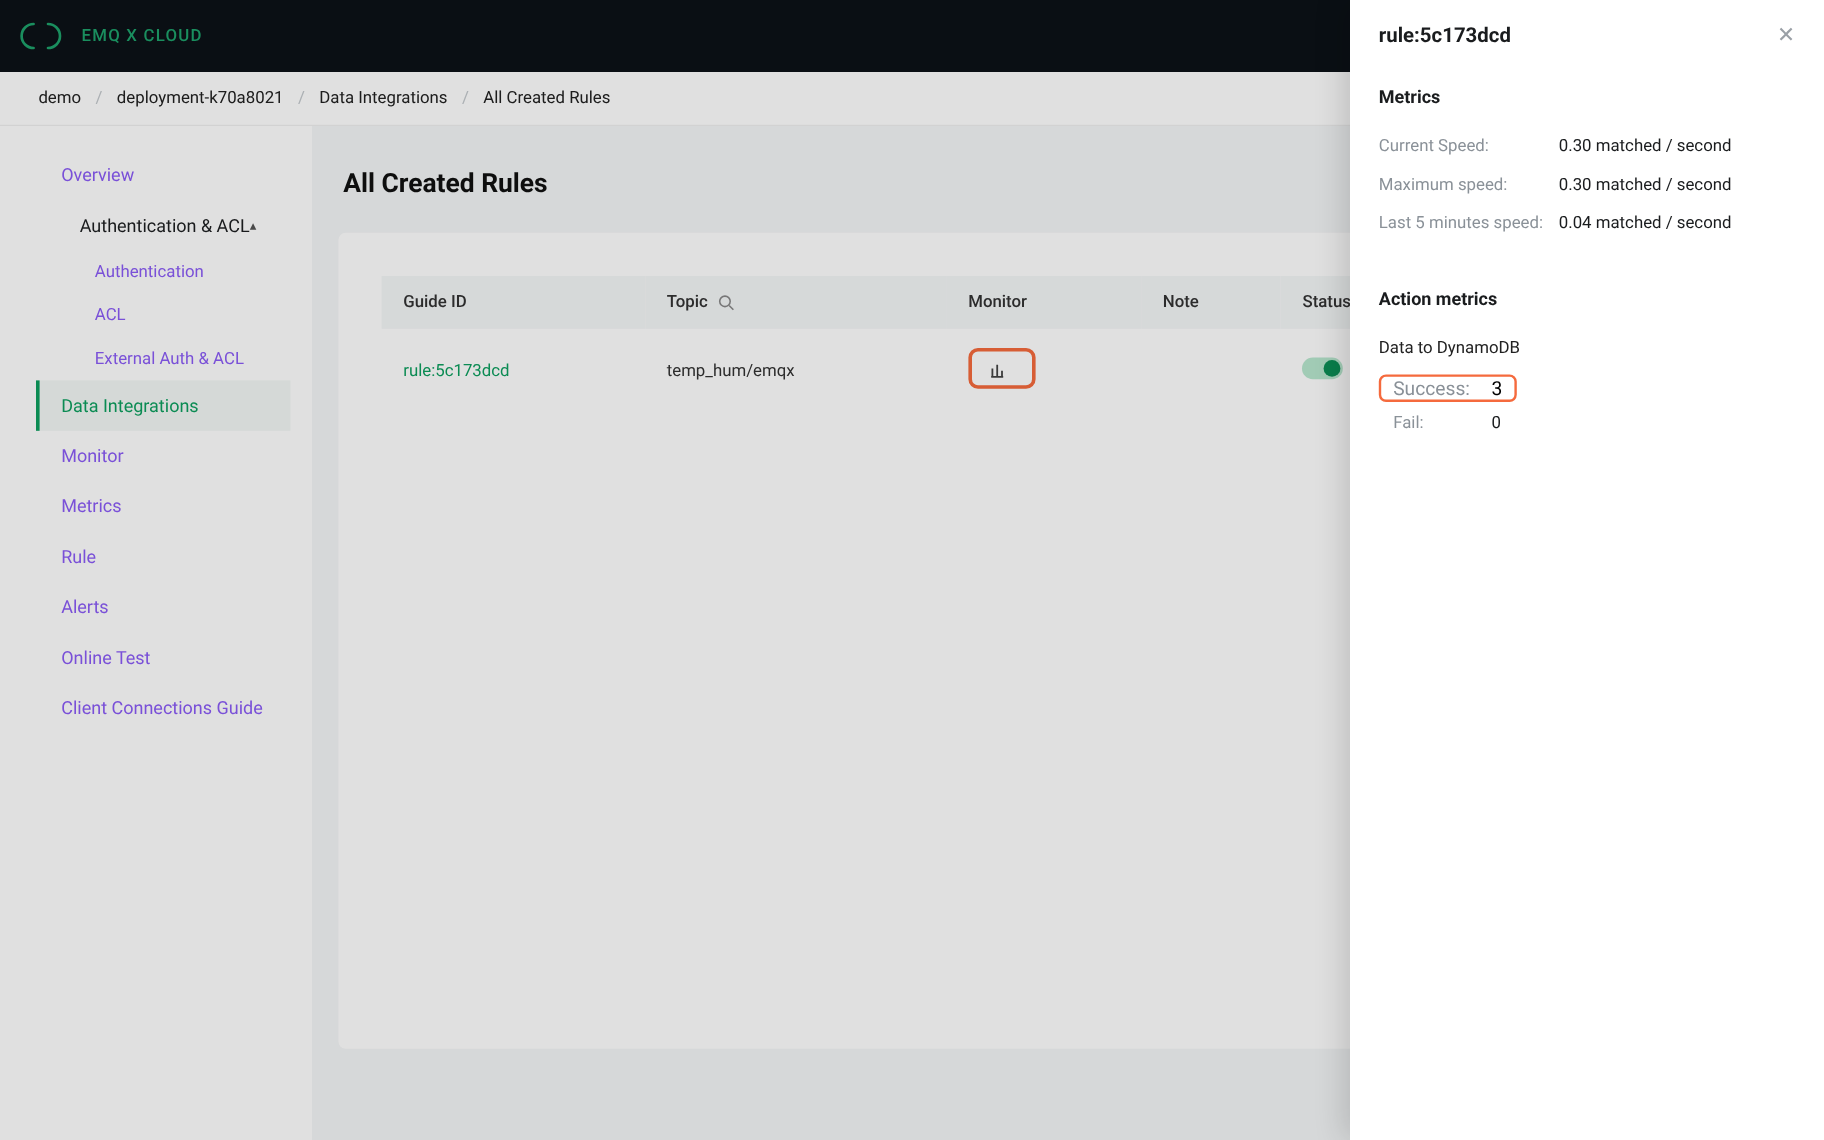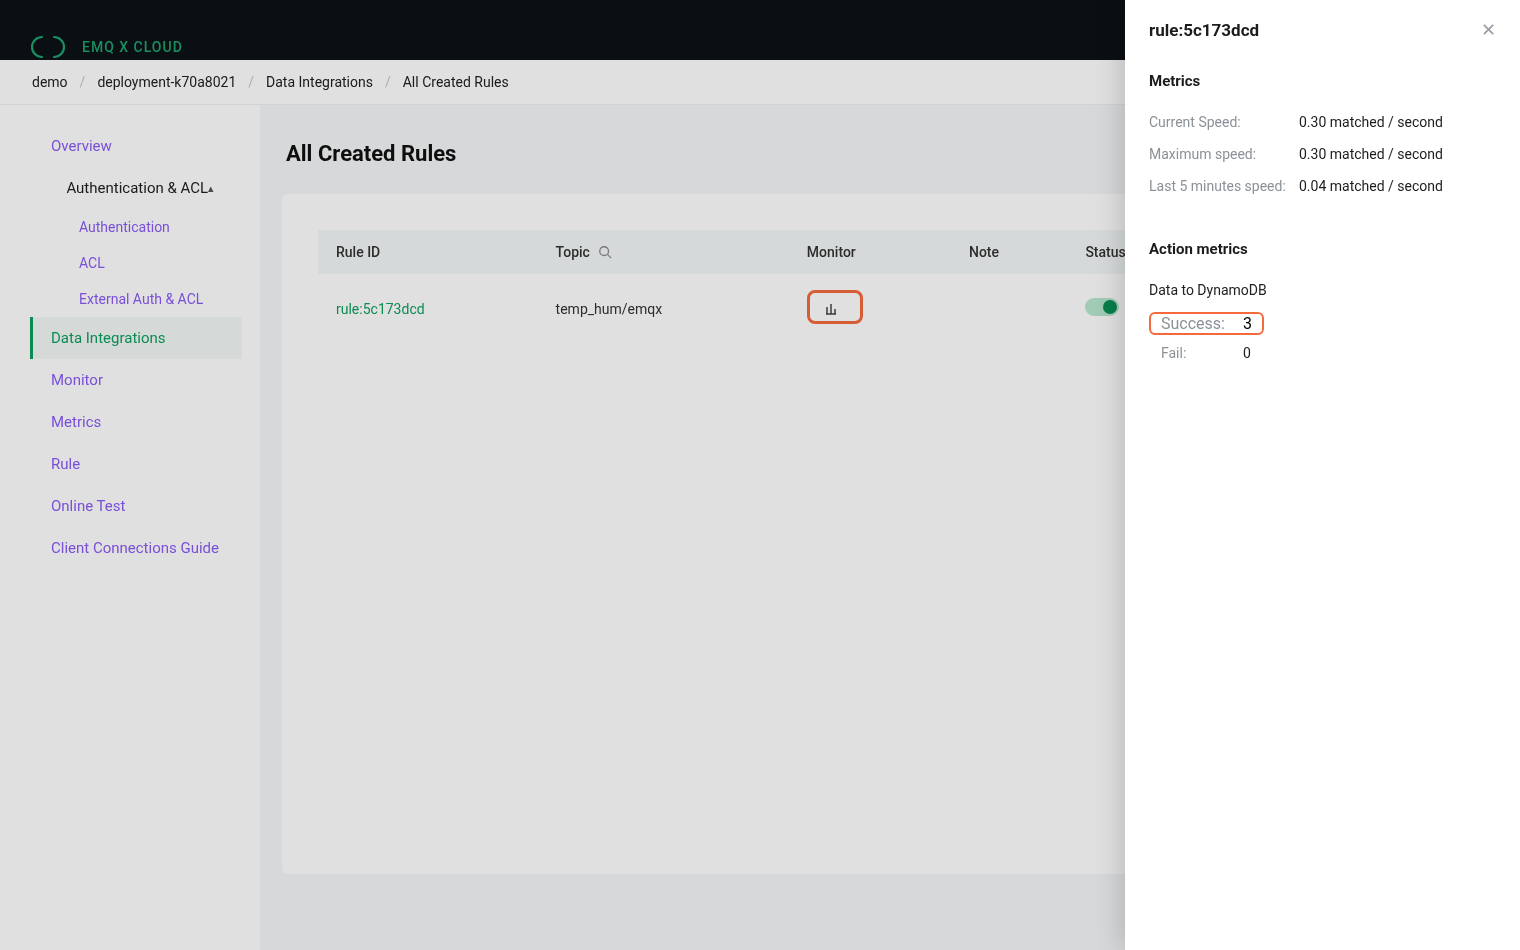--- a/index.html
+++ b/index.html
@@ -7,22 +7,22 @@
     font-family: -apple-system, BlinkMacSystemFont, "Segoe UI", Roboto, sans-serif;
     width: 1520px; height: 950px;
     background: #fff;
     position: relative;
     overflow: hidden;
   }
   
   .topnav {
     height: 60px; width: 100%;
     background: #0c1217;
-    display: flex; align-items: flex-end;
-    padding: 0 30px;
+    display: flex; align-items: center;
+    padding: 0 16px;
   }
   .logo { display: flex; align-items:center; gap:12px; color:#1ea26c; font-weight:500; letter-spacing:1px; font-size:14px; }
   .logo svg { width:40px; height:26px; }
   .topnav-spacer { flex:1; }
   .topnav-links { display:flex; gap:40px; align-items:center; font-size:14px; }
   .topnav-links .proj { color:#22b87a; display:flex; align-items:center; gap:6px; }
   .topnav-links .navlink { color:#eaeef0; }
   .chev-down { font-size:10px; }
 
   
@@ -172,31 +172,32 @@
     </div>
     <div class="side-sub">
       <div class="side-item">Authentication</div>
       <div class="side-item">ACL</div>
       <div class="side-item">External Auth &amp; ACL</div>
     </div>
     <div class="side-item active">Data Integrations</div>
     <div class="side-item">Monitor</div>
     <div class="side-item">Metrics</div>
     <div class="side-item">Rule</div>
+    <div class="side-item">Alerts</div>
     <div class="side-item">Online Test</div>
     <div class="side-item">Client Connections Guide</div>
   </div>
 
   <div class="main">
     <h1 class="page-title">All Created Rules</h1>
     <div class="card">
       <table class="rules">
         <thead>
           <tr>
-            <th>Rule ID</th>
+            <th>Guide ID</th>
             <th>
               <span class="th-topic">
                 <span>Topic</span>
                 <svg class="search-icon" viewBox="0 0 16 16" fill="none" stroke="#888" stroke-width="1.5">
                   <circle cx="7" cy="7" r="5"></circle>
                     <line x1="11" y1="11" x2="15" y2="15"></line>
                 </svg>
               </span>
             </th>
             <th>Monitor</th>

